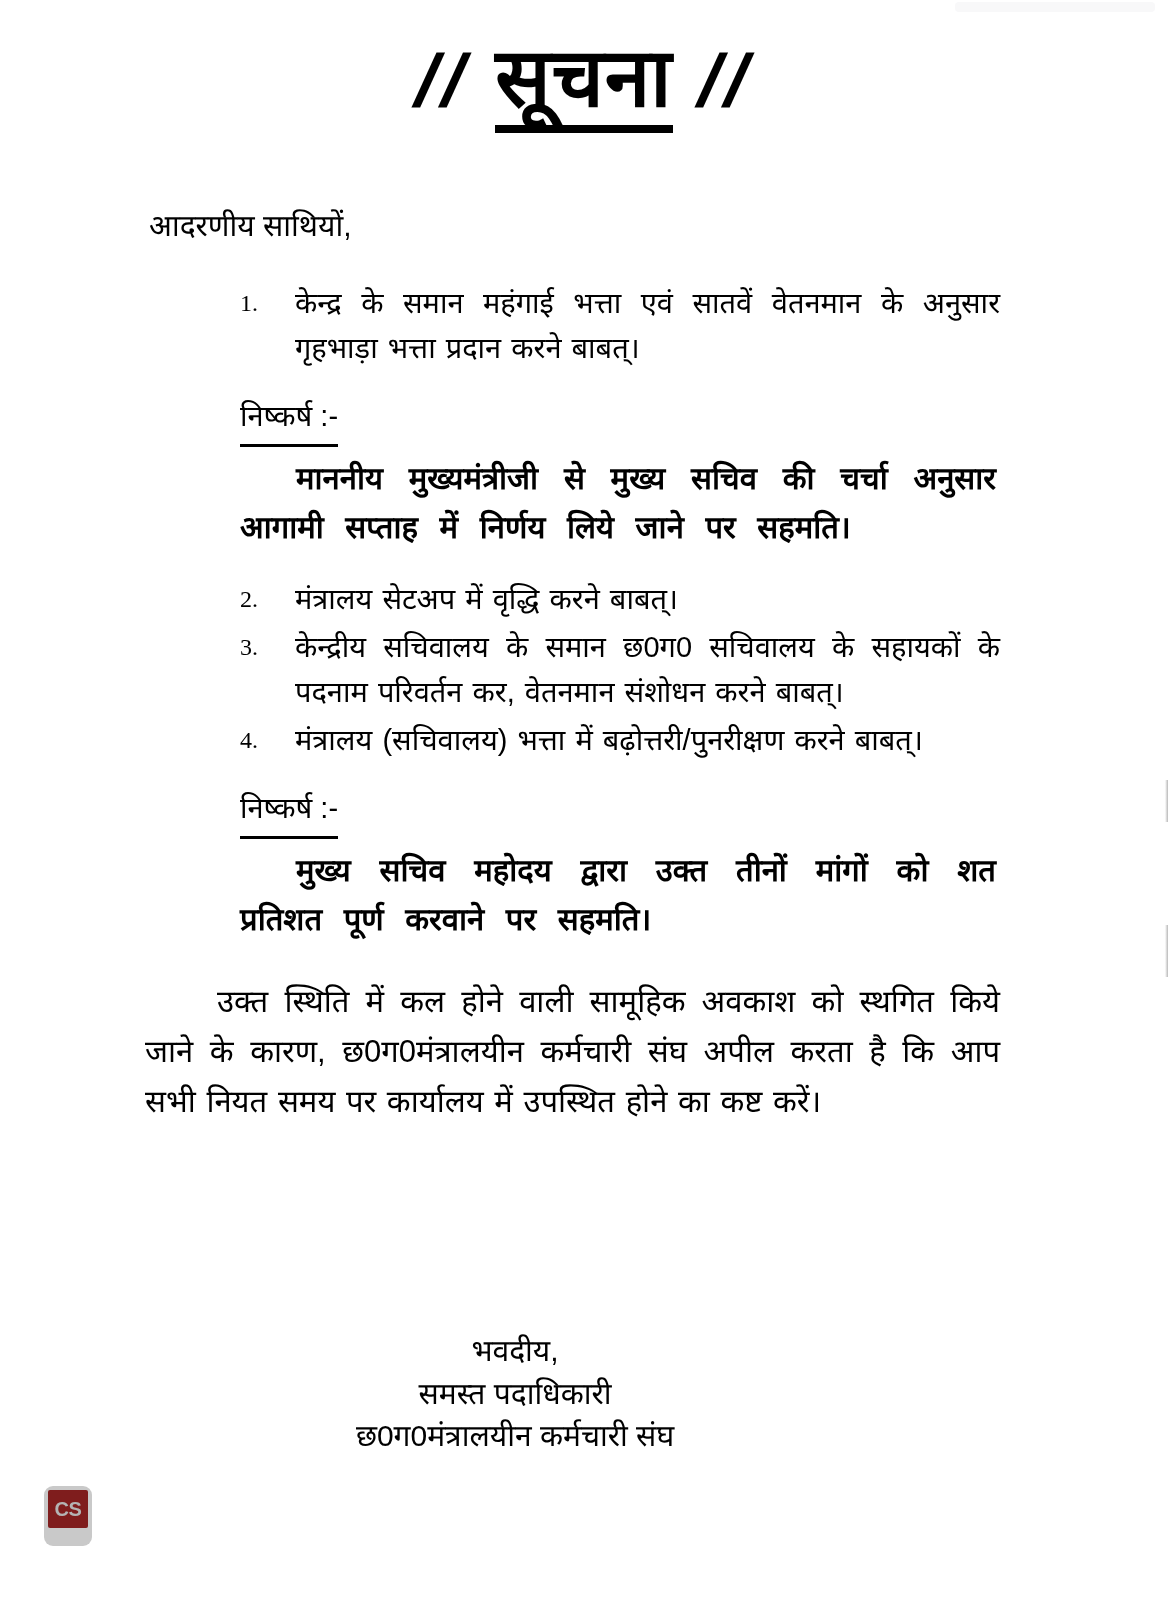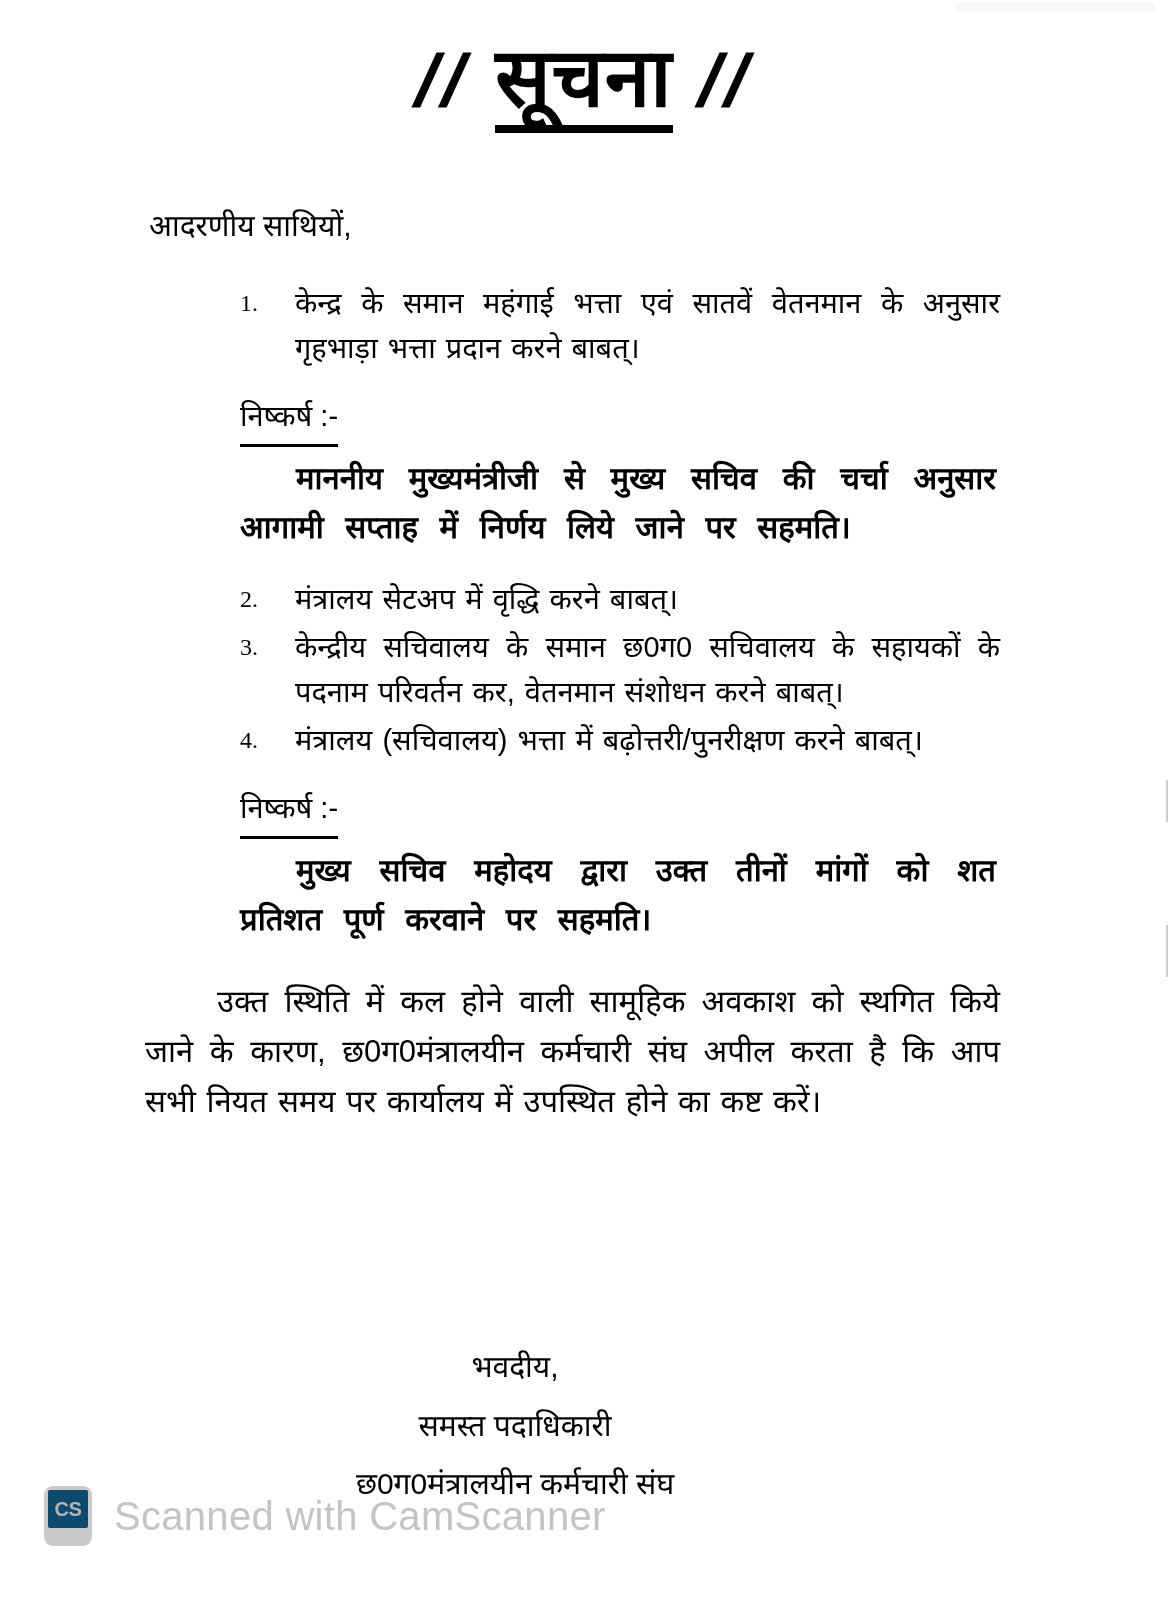--- a/index.html
+++ b/index.html
@@ -156,21 +156,21 @@
   .signature {
     position: absolute;
     top: 1330px;
     left: 0;
     width: 1030px;
     text-align: center;
     font-family: "Liberation Sans", "DejaVu Sans", sans-serif;
     font-size: 30px;
     line-height: 1.42;
   }
-  .signature .sig-line { display: block; white-space: nowrap; margin-top: 16px; }
+  .signature .sig-line { display: block; white-space: nowrap; }
 
   
   .watermark {
     position: absolute;
     left: 44px;
     top: 1486px;
     display: flex;
     align-items: center;
     gap: 22px;
     user-select: none;
@@ -182,21 +182,21 @@
     border-radius: 9px;
     background: #c9c9c9;
     box-sizing: border-box;
     padding: 4px 4px 0 4px;
     overflow: hidden;
     flex: none;
   }
   .cs-logo .cs-inner {
     width: 40px;
     height: 38px;
-    background: #0c4a6e;
+    background: #7f1d1d;
     border-radius: 2px;
     display: flex;
     align-items: center;
     justify-content: center;
   }
   .cs-logo .cs-text {
     font-family: "Liberation Sans", "DejaVu Sans", sans-serif;
     font-size: 20px;
     font-weight: 700;
     color: #b4b4b4;
@@ -264,16 +264,15 @@
     <span class="sig-line">समस्त पदाधिकारी</span>
     <span class="sig-line">छ0ग0मंत्रालयीन कर्मचारी संघ</span>
   </div>
 
   <div class="watermark">
     <div class="cs-logo">
       <div class="cs-inner">
         <span class="cs-text">CS</span>
       </div>
     </div>
-    <div class="wm-text">Scanned with CamScanner</div>
   </div>
 
 </div>
 
 </body></html>

